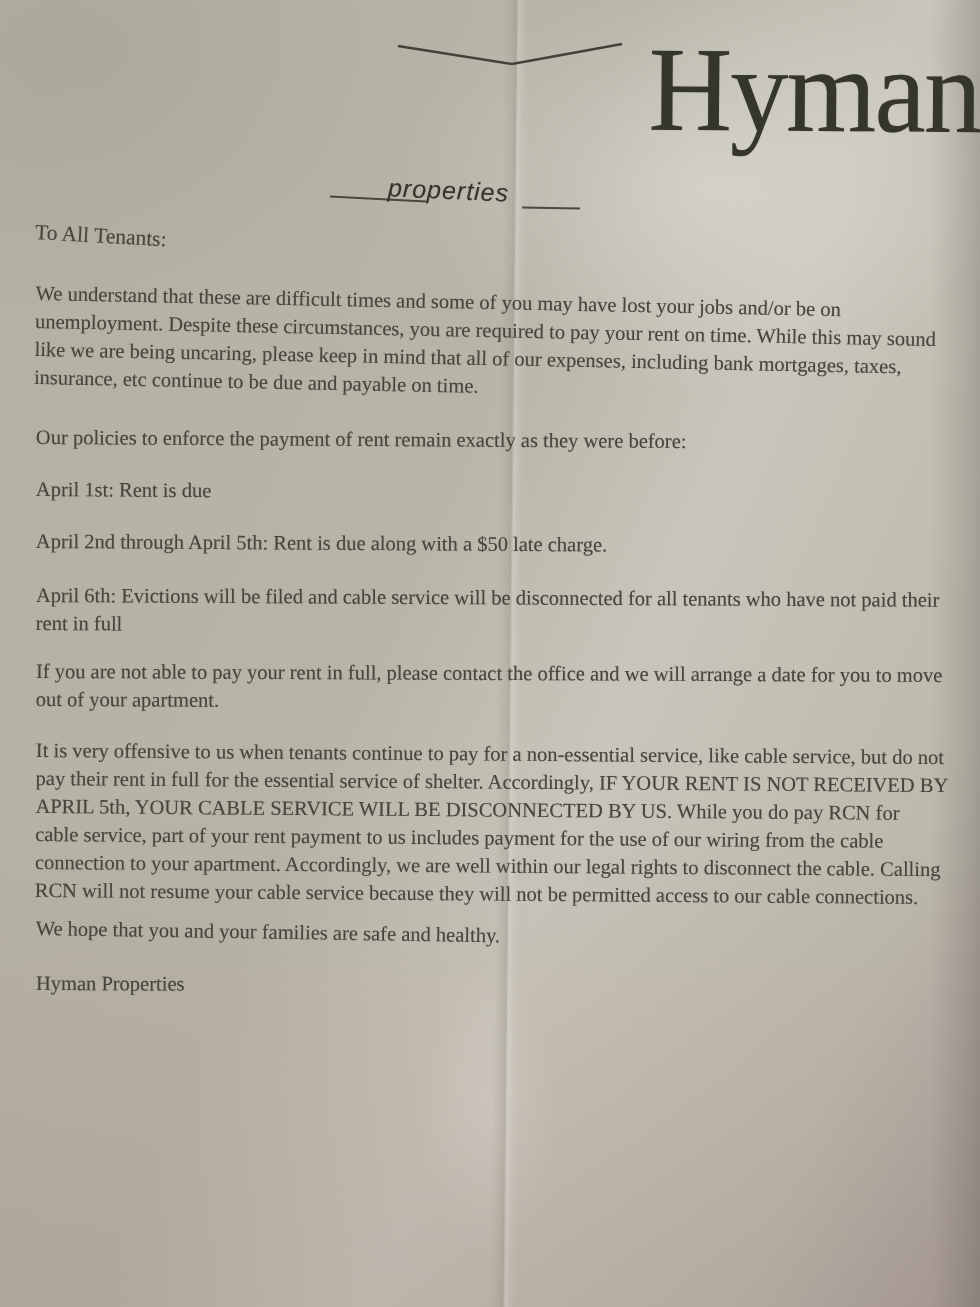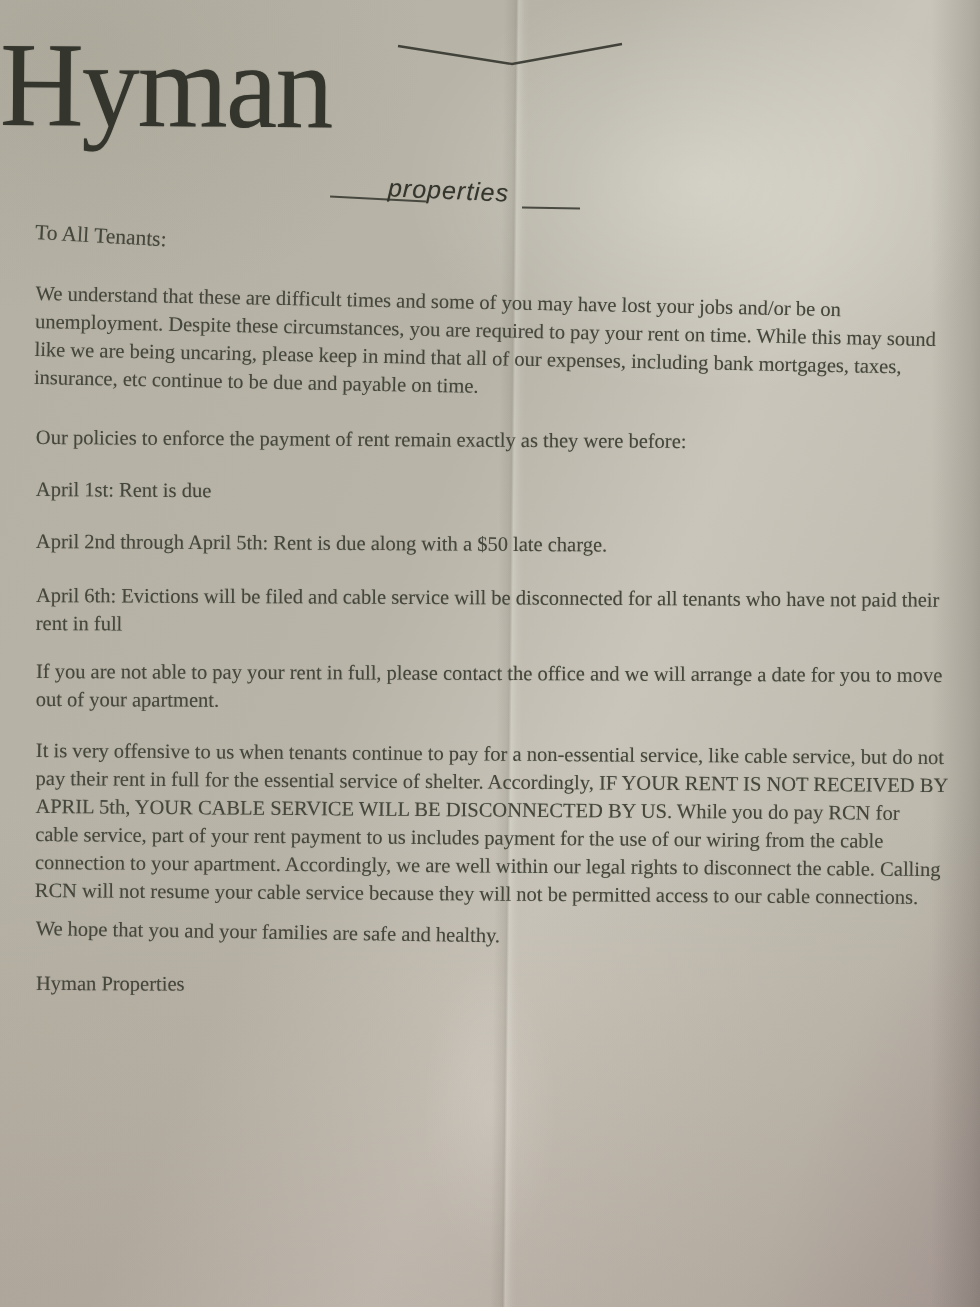--- a/index.html
+++ b/index.html
@@ -28,21 +28,21 @@
     position:absolute; left:497px; top:0; width:26px; height:1307px;
     transform:rotate(0.6deg);
     background:linear-gradient(90deg,
       rgba(0,0,0,0) 0%,
       rgba(82,78,66,0.10) 38%,
       rgba(82,78,66,0.16) 48%,
       rgba(255,255,250,0.20) 58%,
       rgba(255,255,250,0.05) 80%,
       rgba(0,0,0,0) 100%);
   }
-  .letterhead{position:absolute; left:0; top:30px; width:980px; text-align:left; color:var(--ink-dark);}
+  .letterhead{position:absolute; left:0; top:30px; width:980px; text-align:right; color:var(--ink-dark);}
   .rule-top{position:absolute; left:396px; top:8px;}
   .brand{
     font-size:116px; line-height:1; letter-spacing:-2px; font-weight:400;
     transform:scaleY(1.04) rotate(0.4deg);
     color:var(--ink-dark);
     text-shadow:0 0 1px rgba(50,52,44,0.45);
   }
   .tagline-row{
     position:absolute; left:0; top:146px; width:980px; height:30px;
   }

